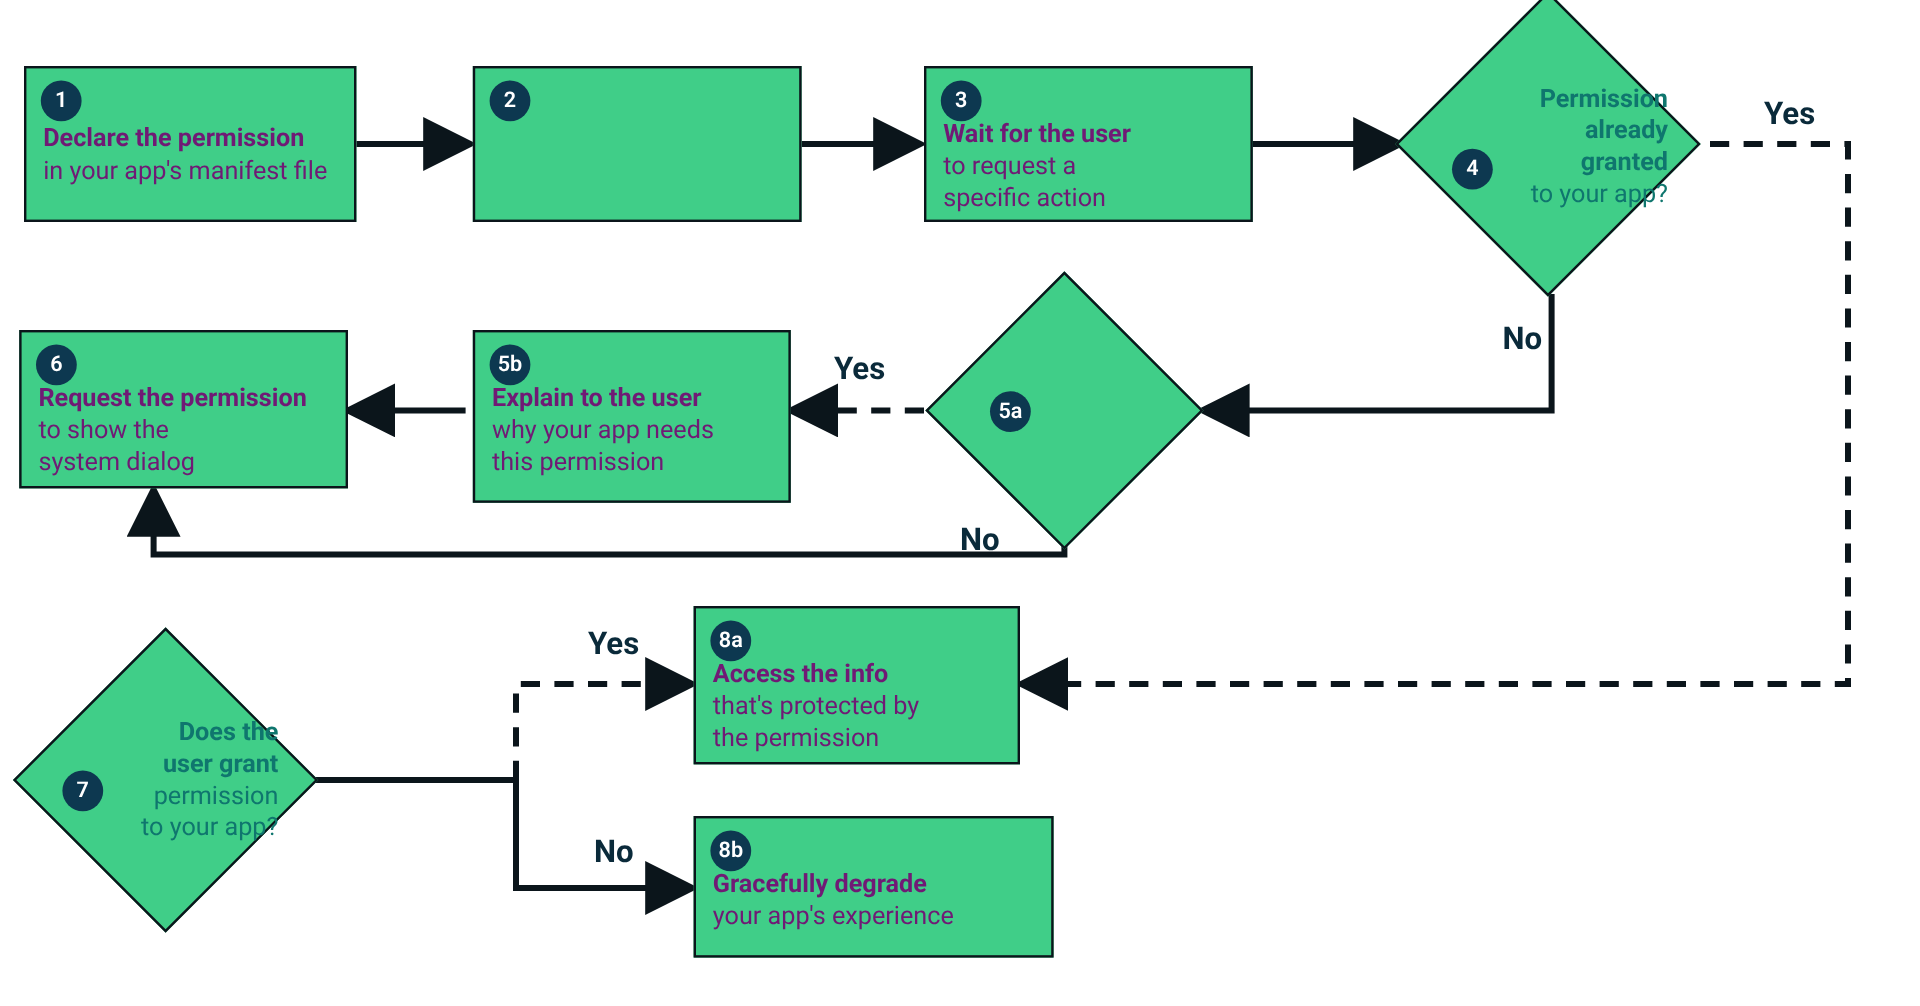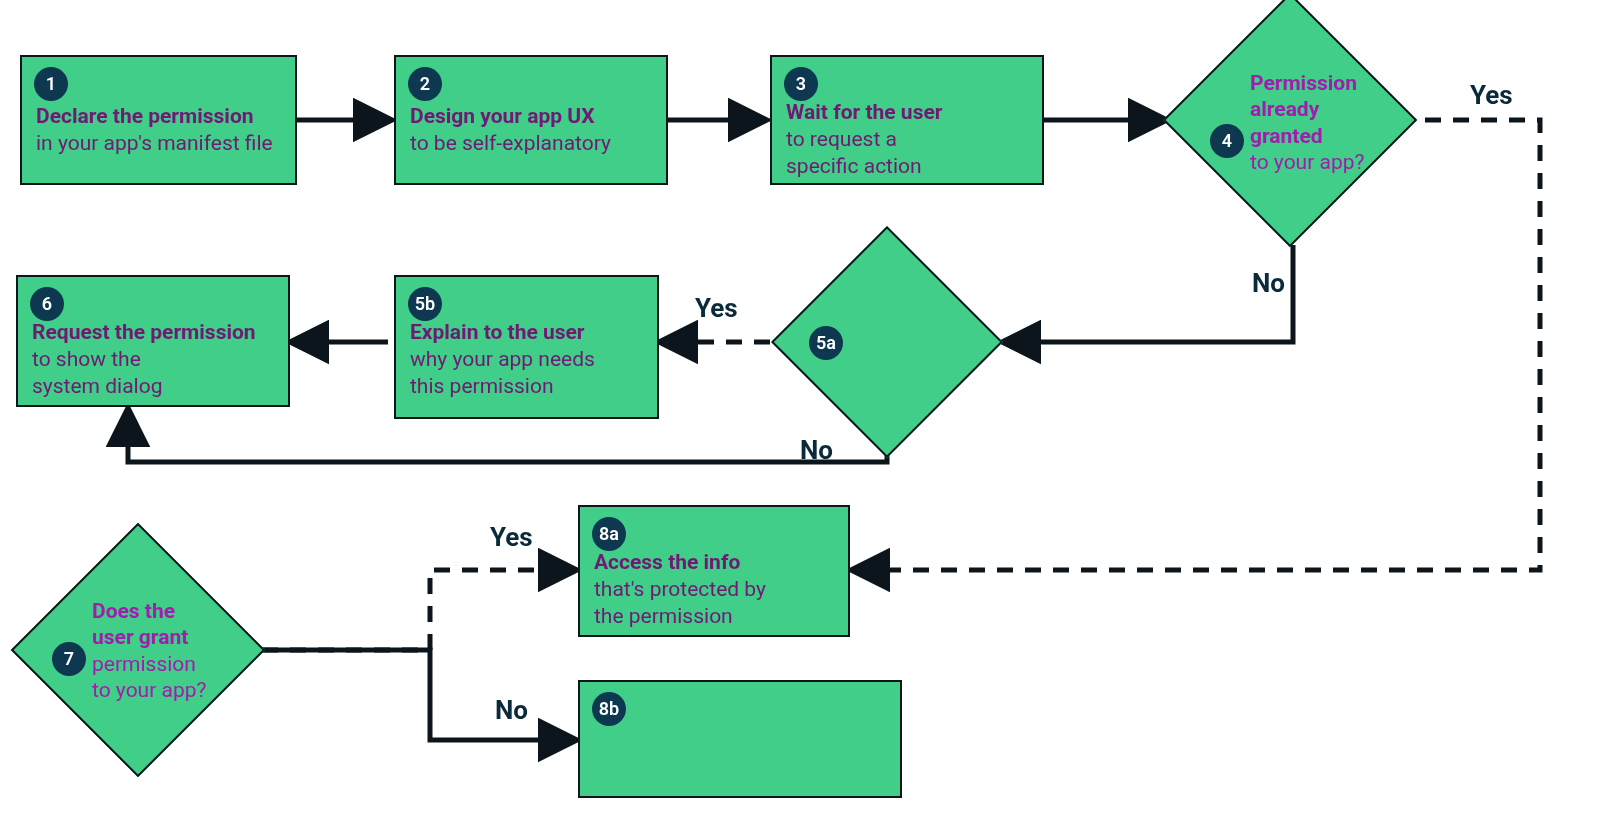--- a/index.html
+++ b/index.html
@@ -73,21 +73,22 @@
     font-size: 18px;
     line-height: 34px;
     text-align: center;
     z-index: 2;
   }
   .diamond .dtext {
     position: absolute;
     z-index: 2;
     font-size: 21px;
     line-height: 1.25;
-    color: #a21caf;
+    color: #0f766e;
+    text-align: right;
   }
   .diamond .dtext b {
     font-weight: 700;
   }
   
   .elabel {
     position: absolute;
     font-size: 26px;
     color: #0a2a3a;
     background: transparent;
@@ -132,24 +133,20 @@
   <div class="box" style="left:20px; top:55px; width:277px; height:130px;">
     <div class="num">1</div>
     <div class="content">
       <b>Declare the permission</b><br>
       <span>in your app's manifest file</span>
     </div>
   </div>
 
   <div class="box" style="left:394px; top:55px; width:274px; height:130px;">
     <div class="num">2</div>
-    <div class="content">
-      <b>Design your app UX</b><br>
-      <span>to be self-explanatory</span>
-    </div>
   </div>
 
   <div class="box" style="left:770px; top:55px; width:274px; height:130px;">
     <div class="num">3</div>
     <div class="content" style="margin-top:30px;">
       <b>Wait for the user</b><br>
       <span style="white-space:pre-line;">to request a
 specific action</span>
     </div>
   </div>
@@ -160,21 +157,21 @@
     <div class="dtext" style="left:50px; top:40px; width:140px;">
       <b style="white-space:pre-line;">Permission
 already
 granted</b><br>
       <span>to your app?</span>
     </div>
   </div>
 
   <div class="diamond" style="left:805px; top:260px; width:164px; height:164px;">
     <div class="shape"></div>
-    <div class="dnum" style="left:4px; top:66px;">5a</div>
+    <div class="dnum" style="left:20px; top:66px;">5a</div>
   </div>
 
   <div class="box" style="left:394px; top:275px; width:265px; height:144px;">
     <div class="num">5b</div>
     <div class="content" style="margin-top:30px;">
       <b>Explain to the user</b><br>
       <span style="white-space:pre-line;">why your app needs
 this permission</span>
     </div>
   </div>
@@ -201,22 +198,26 @@
 
   <div class="box" style="left:578px; top:505px; width:272px; height:132px;">
     <div class="num">8a</div>
     <div class="content" style="margin-top:30px;">
       <b>Access the info</b><br>
       <span style="white-space:pre-line;">that's protected by
 the permission</span>
     </div>
   </div>
 
-  <div class="box" style="left:578px; top:680px; width:324px; height:118px;">
+  <div class="box" style="left:578px; top:680px; width:300px; height:118px;">
     <div class="num">8b</div>
+    <div class="content" style="margin-top:30px;">
+      <b>Gracefully degrade</b><br>
+      <span>your app's experience</span>
+    </div>
   </div>
 
   <div class="elabel" style="left:1470px; top:80px;">Yes</div>
   <div class="elabel" style="left:1252px; top:268px;">No</div>
   <div class="elabel" style="left:695px; top:293px;">Yes</div>
   <div class="elabel" style="left:800px; top:435px;">No</div>
   <div class="elabel" style="left:490px; top:522px;">Yes</div>
   <div class="elabel" style="left:495px; top:695px;">No</div>
 
 </div>

